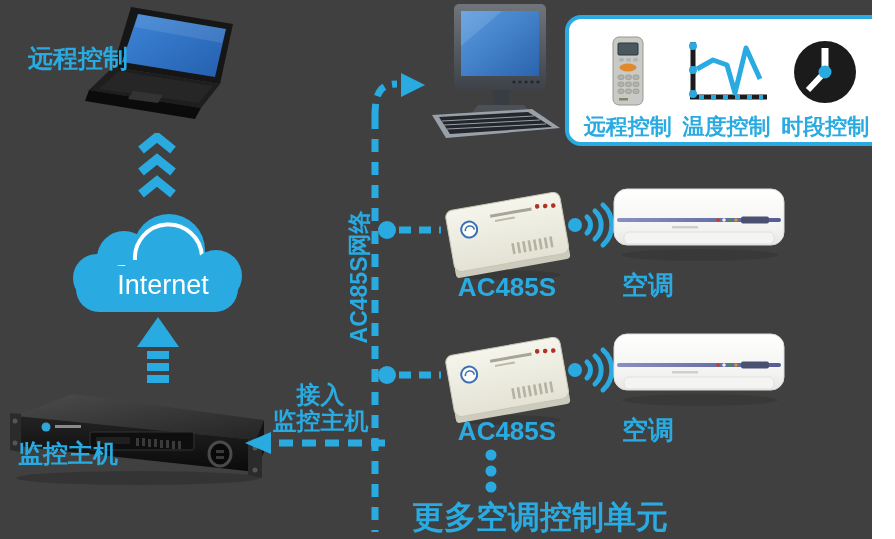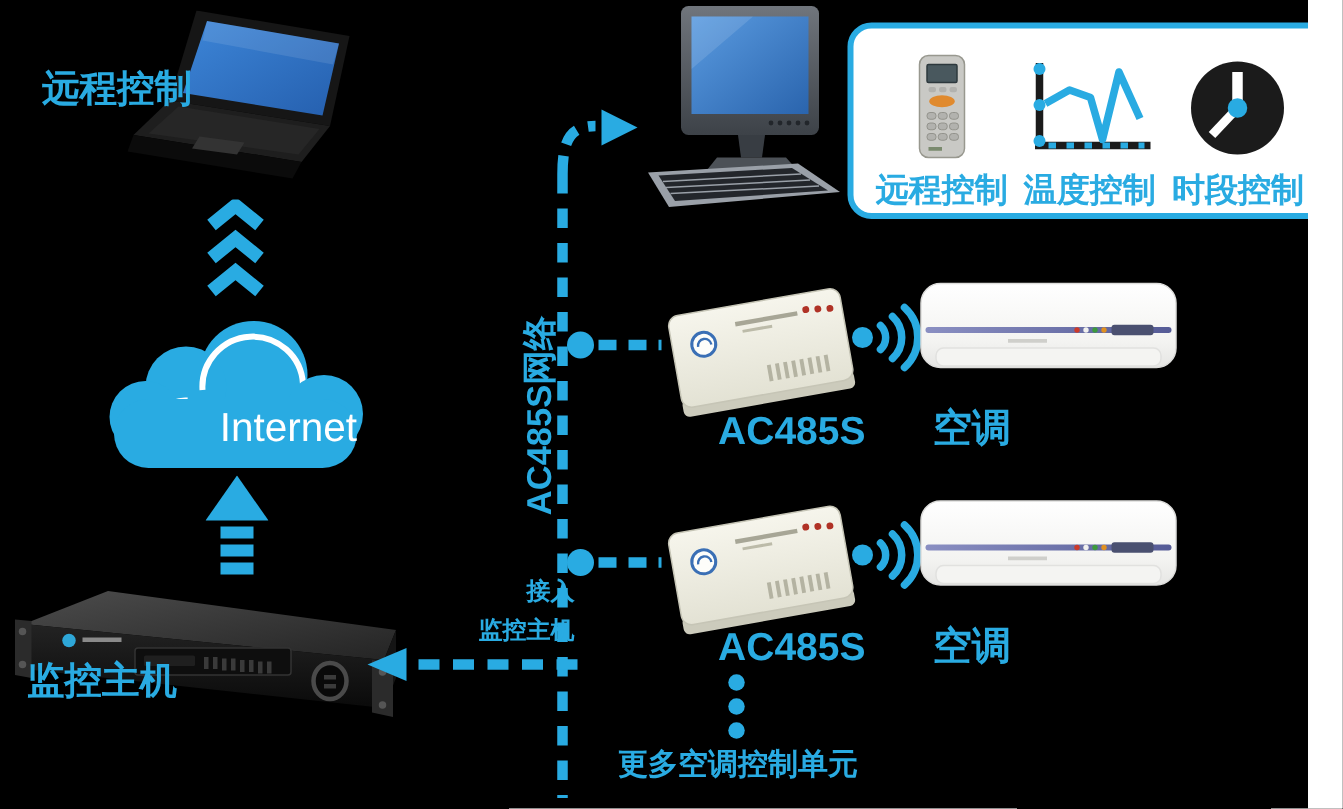--- a/index.html
+++ b/index.html
@@ -1,26 +1,26 @@
 <!DOCTYPE html>
 <html><head>
 <meta charset="utf-8">
 <style>
   html,body{margin:0;padding:0;background:#ffffff;}
   #canvas{
-    position:relative;width:872px;height:539px;background:#000000;overflow:hidden;
+    position:relative;width:872px;height:539px;background:#404040;overflow:hidden;
     font-family:"Liberation Sans",sans-serif;
   }
   .abs{position:absolute;}
   .label{
     position:absolute;color:#29ABE2;font-weight:700;
     font-family:"Liberation Sans",sans-serif;white-space:nowrap;
   }
   .label-white{color:#ffffff;font-weight:400;}
-  .center{text-align:right;}
+  .center{text-align:center;}
   #feature-box{
     position:absolute;left:565px;top:15px;width:323px;height:131px;
     box-sizing:border-box;border:4px solid #29ABE2;border-radius:16px;
     background:#ffffff;display:flex;justify-content:space-evenly;
     align-items:stretch;padding:6px 4px 2px 4px;
   }
   .feature{display:flex;flex-direction:column;align-items:center;justify-content:flex-end;}
   .feature .icon-slot{height:84px;display:flex;align-items:center;justify-content:center;}
   .feature .feature-label{color:#29ABE2;font-weight:700;font-size:22px;line-height:26px;}
   .vtext{
@@ -125,21 +125,21 @@
     <line x1="64" y1="160" x2="106" y2="160" stroke="#29ABE2" stroke-width="7" stroke-dasharray="12 8"></line>
     <circle cx="52" cy="305" r="9" fill="#29ABE2"></circle>
     <line x1="64" y1="305" x2="106" y2="305" stroke="#29ABE2" stroke-width="7" stroke-dasharray="12 8"></line>
   </svg>
   <div class="vtext">AC485S网络</div>
 
   <svg class="abs" style="left:235px;top:426px;" width="160" height="34" viewBox="0 0 160 34">
     <line x1="150" y1="17" x2="34" y2="17" stroke="#29ABE2" stroke-width="7" stroke-dasharray="14 9"></line>
     <polygon points="36,6 10,17 36,28" fill="#29ABE2"></polygon>
   </svg>
-  <div class="label center" style="left:258px;top:382px;width:125px;font-size:16px;line-height:26px;">
+  <div class="label center" style="left:258px;top:382px;width:125px;font-size:24px;line-height:26px;">
     <div>接入</div>
     <div>监控主机</div>
   </div>
 
   <svg class="abs" style="left:430px;top:2px;" width="138" height="140" viewBox="0 0 138 140">
     <defs>
       <linearGradient id="monscr" x1="0" y1="0" x2="1" y2="1">
         <stop offset="0" stop-color="#5a9be0"></stop>
           <stop offset="1" stop-color="#2a64ad"></stop>
       </linearGradient>
@@ -331,15 +331,15 @@
     <rect x="129" y="31.5" width="28" height="7" rx="2" fill="#4a5070"></rect>
     <rect x="12" y="47" width="150" height="12" rx="5" fill="#f4f4f2" stroke="#e1e1df" stroke-width="1"></rect>
   </svg>
   <div class="label" style="left:622px;top:413px;font-size:26px;">空调</div>
 
   <svg class="abs" style="left:477px;top:446px;" width="28" height="52" viewBox="0 0 28 52">
     <circle cx="14" cy="9" r="5.5" fill="#29ABE2"></circle>
     <circle cx="14" cy="25" r="5.5" fill="#29ABE2"></circle>
     <circle cx="14" cy="41" r="5.5" fill="#29ABE2"></circle>
   </svg>
-  <div class="label" style="left:412px;top:496px;font-size:20px;">更多空调控制单元</div>
+  <div class="label" style="left:412px;top:496px;font-size:32px;">更多空调控制单元</div>
 
 </div>
 
 </body></html>

